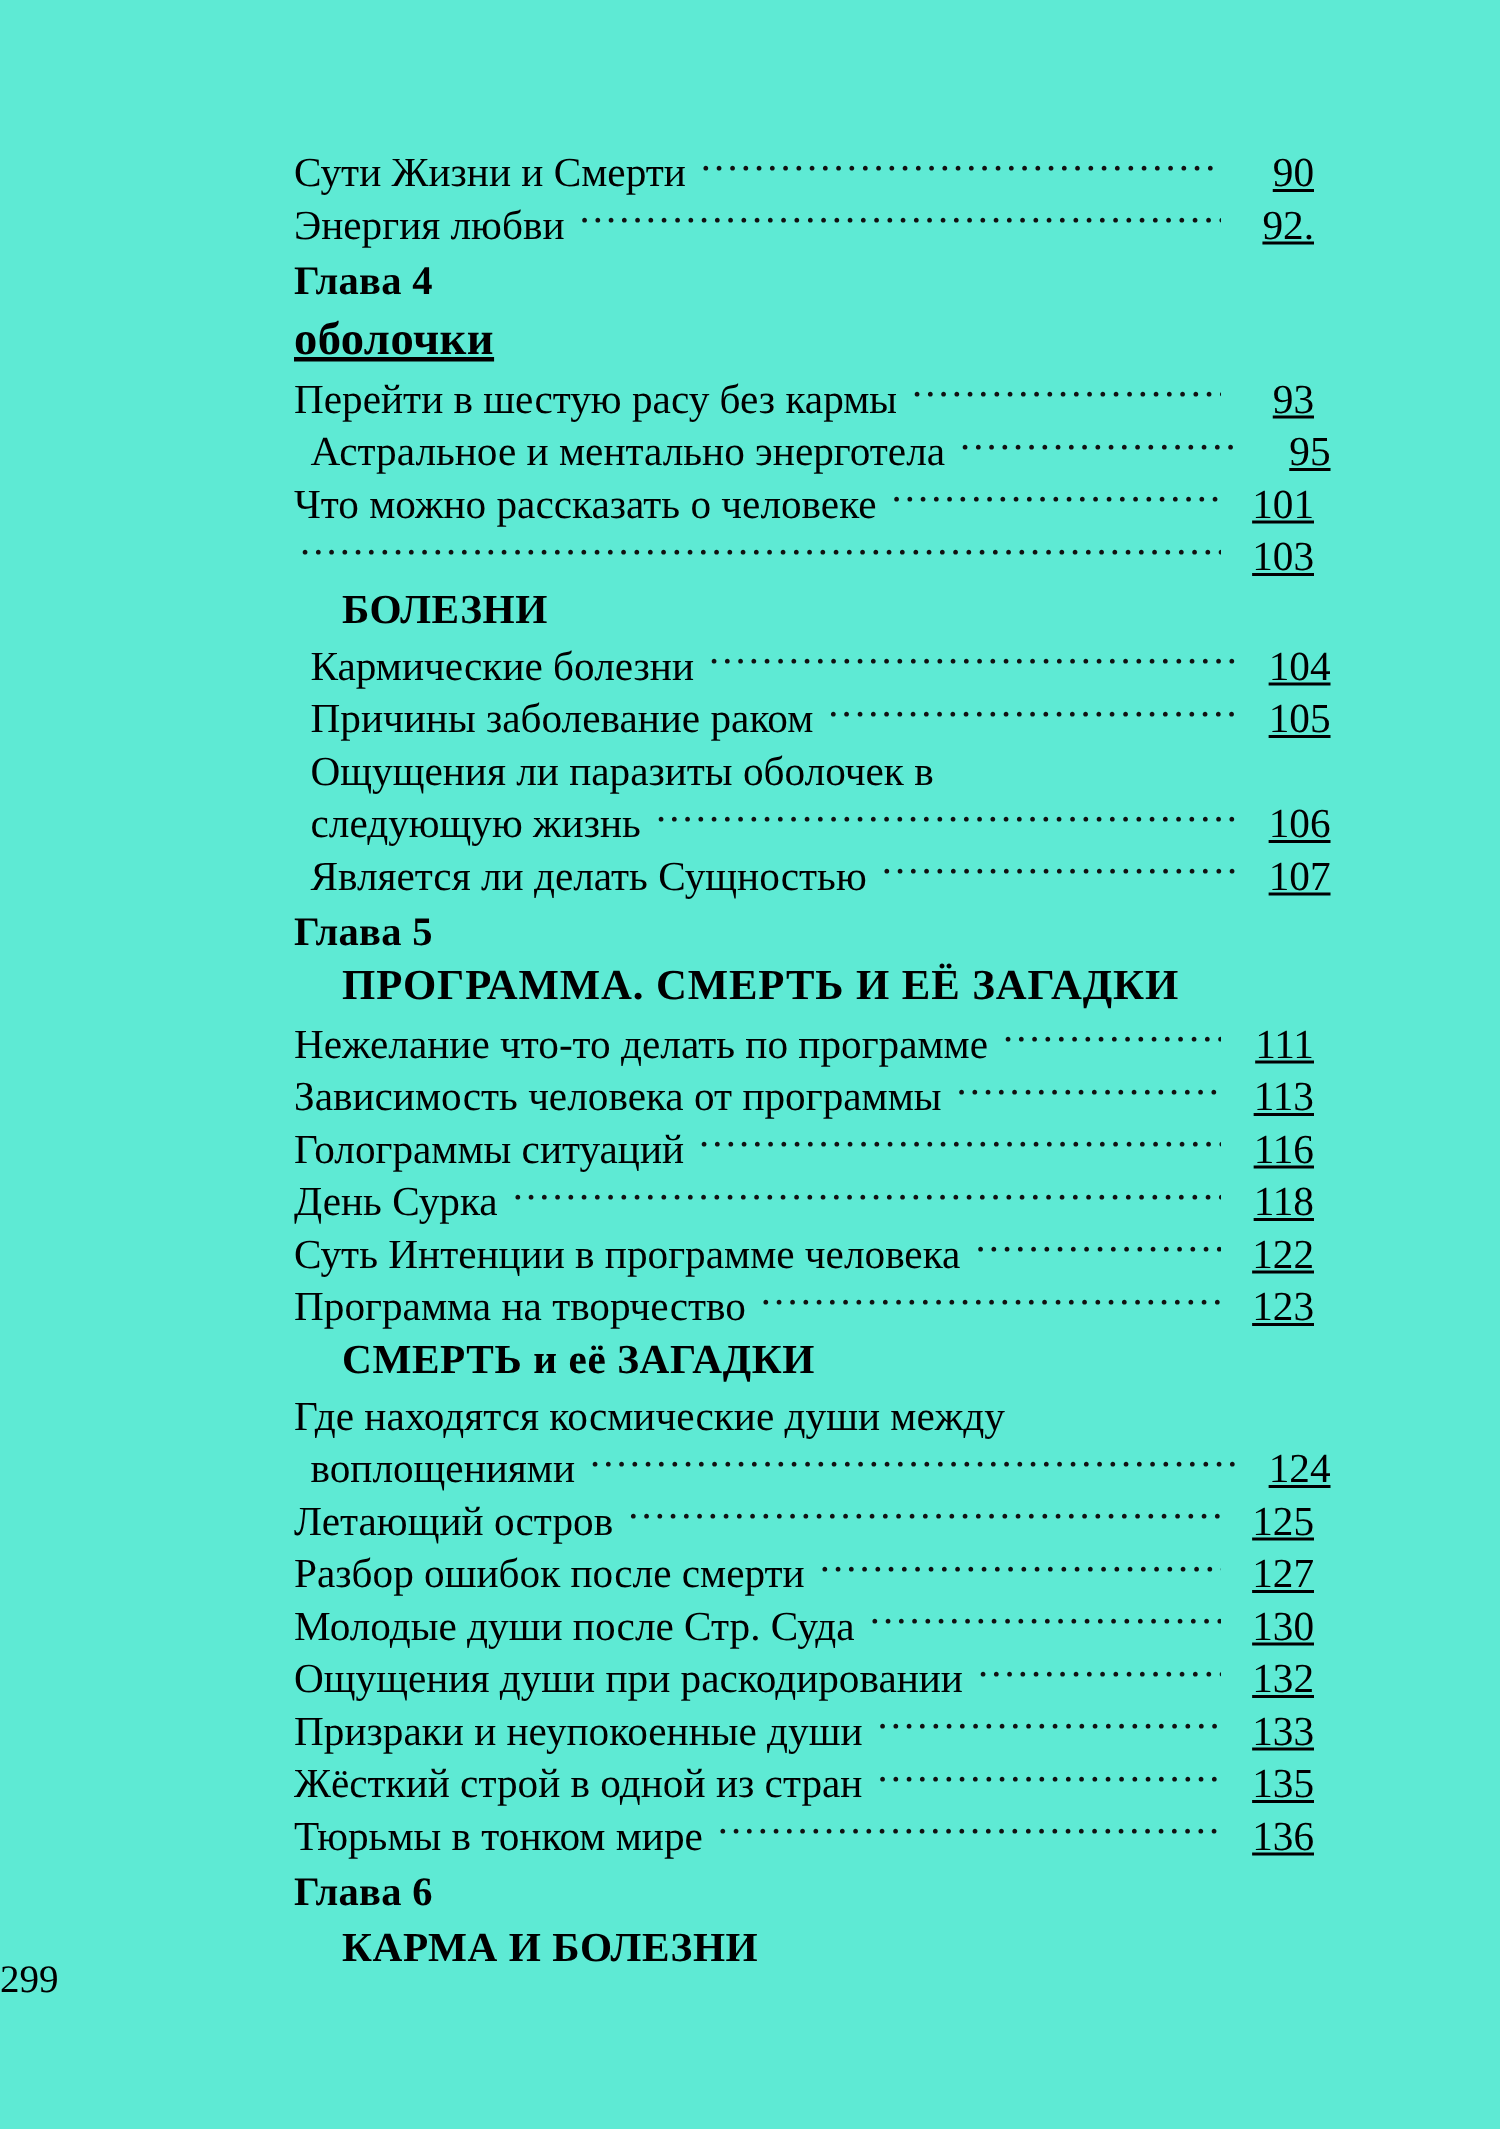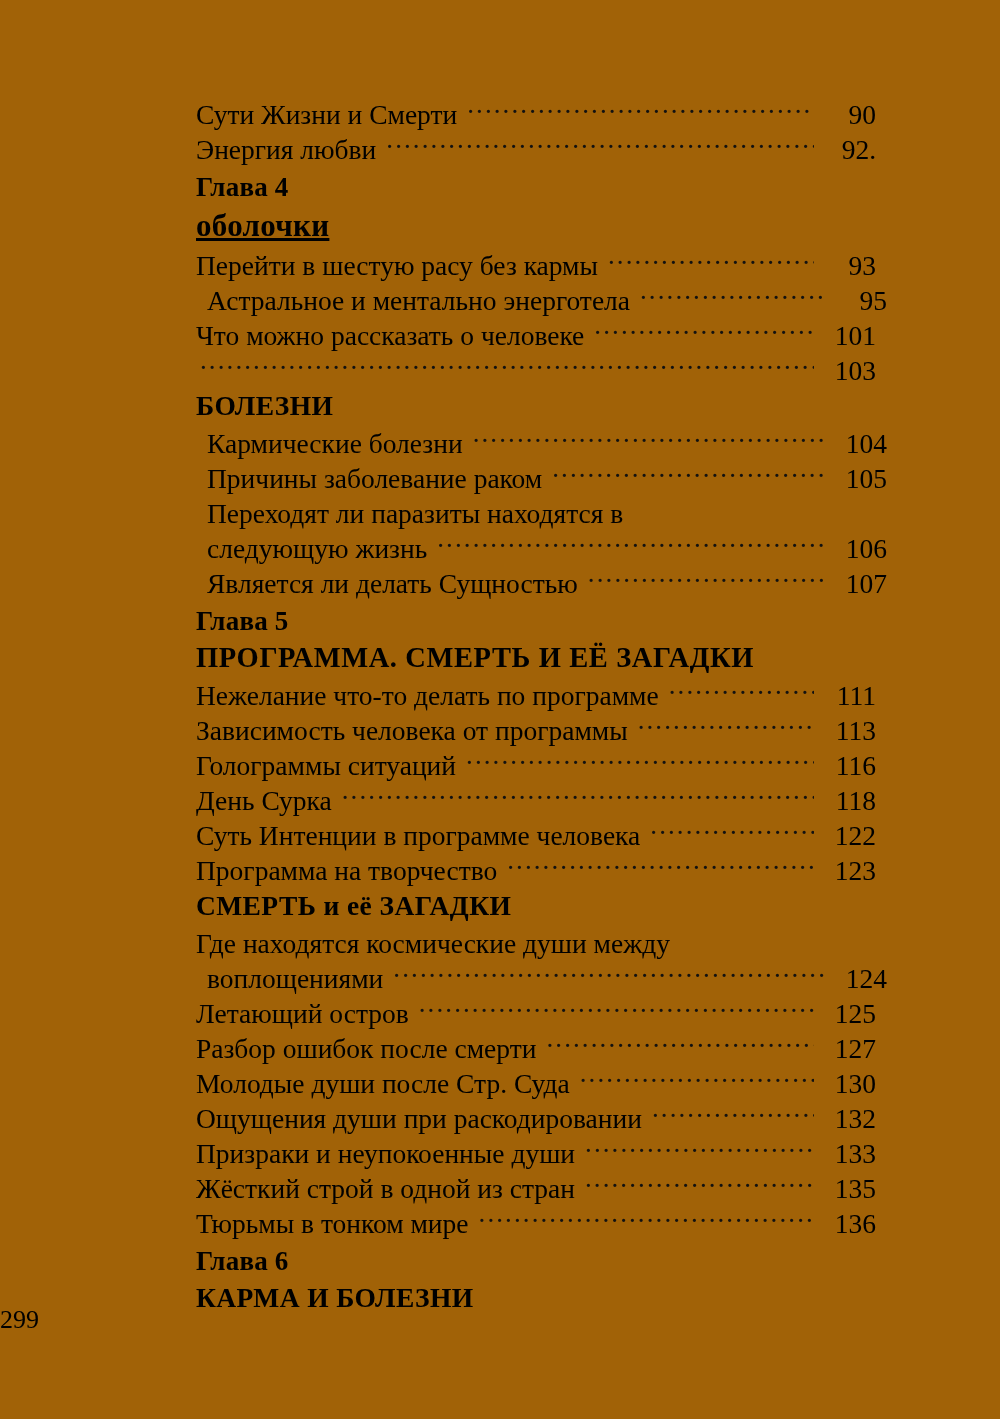--- a/index.html
+++ b/index.html
@@ -14,21 +14,21 @@
     color: #000000;
     position: relative;
     overflow: hidden;
   }
 
   #page {
     position: absolute;
     left: 0; top: 0;
     width: 1000px;
     height: 1419px;
-    background: #a16207;
+    background: #5eead4;
   }
 
   #toc {
     position: absolute;
     left: 196px;
     top: 96px;
     width: 680px;
   }
 
   
@@ -62,20 +62,21 @@
     font-size: 27px;
     color: #111;
     white-space: nowrap;
   }
 
   .pageno {
     flex: 0 0 auto;
     width: 58px;
     text-align: right;
     font-size: 27.5px;
+    text-decoration: underline;
   }
 
   
   .row.noleader .leader::before { content: ""; }
 
   
   .chapline {
     font-weight: bold;
     font-size: 27px;
     line-height: 36px;
@@ -90,20 +91,21 @@
     letter-spacing: 0.3px;
     text-decoration: underline;
   }
 
   
   .sec-upper {
     font-weight: bold;
     font-size: 27.5px;
     line-height: 38px;
     letter-spacing: 0.4px;
+    margin-left: 32px;
   }
   .sec-upper.big {
     font-size: 28.5px;
     letter-spacing: 0.6px;
   }
   .ind2 { padding-left: 11px; }
 
   .sp-top-3  { margin-top: 3px; }
 
   #folio {
@@ -156,21 +158,21 @@
         <span class="title">Кармические  болезни</span>
         <span class="leader"></span>
         <span class="pageno">104</span>
       </div>
       <div class="row ind2">
         <span class="title">Причины  заболевание раком</span>
         <span class="leader"></span>
         <span class="pageno">105</span>
       </div>
       <div class="row noleader ind2">
-        <span class="title">Переходят ли паразиты  находятся в</span>
+        <span class="title">Ощущения ли паразиты  оболочек в</span>
         <span class="leader"></span>
         <span class="pageno"></span>
       </div>
       <div class="row ind2">
         <span class="title">следующую жизнь</span>
         <span class="leader"></span>
         <span class="pageno">106</span>
       </div>
       <div class="row ind2">
         <span class="title">Является ли делать Сущностью</span>

